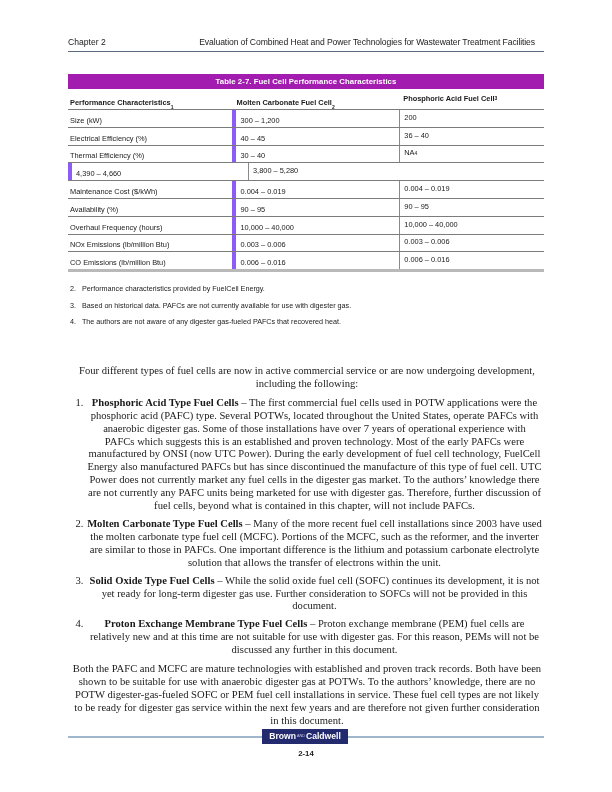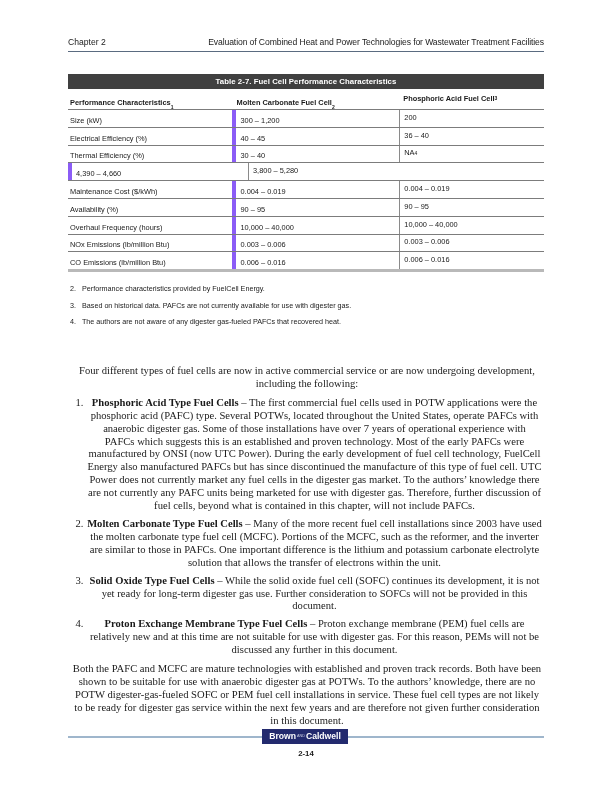--- a/index.html
+++ b/index.html
@@ -3,28 +3,28 @@
 <meta charset="utf-8">
 <style>
   html, body { margin: 0; padding: 0; background: #ffffff; }
   body { width: 612px; height: 792px; position: relative; overflow: hidden; color: #111; }
   .page-header {
     position: absolute; left: 68px; top: 35px; width: 476px; height: 16px;
     font-family: "Liberation Sans", sans-serif; font-size: 8.6px; color: #222;
     border-bottom: 1px solid #5a6b80;
   }
   .page-header .left { position: absolute; left: 0; top: 2px; }
-  .page-header .right { position: absolute; right: 0; top: 2px; letter-spacing: -0.1px; }
+  .page-header .right { position: absolute; right: 9px; top: 2px; letter-spacing: -0.1px; }
 
   .tbl {
     position: absolute; left: 68px; top: 74px; width: 476px;
     font-family: "Liberation Sans", sans-serif; font-size: 7.4px; color: #1a1a1a;
   }
   .tbl-title {
-    background: #404040; color: #ffffff; font-weight: bold; text-align: center;
+    background: #a21caf; color: #ffffff; font-weight: bold; text-align: center;
     height: 15px; line-height: 15px; font-size: 7.8px; letter-spacing: 0.05px;
   }
   .tbl-row { display: flex; height: 16.8px; border-bottom: 1px solid #7c7c7c; gap: 20px; }
   .tbl-row.head { height: 20px; }
   .tbl-row.last { border-bottom: 3px solid #b9b9b9; }
   .tbl-cell { box-sizing: border-box; padding-left: 2px; display: flex; align-items: flex-end; padding-bottom: 2px; }
   .c1 { width: 158px; }
   .c2 { width: 160px; border-left: 4px solid #8b5cf6; padding-left: 4px; }
   .c3 { width: 158px; border-left: 1px solid #8a8a8a; padding-left: 4px; align-items: center; }
   .tbl-row.head .tbl-cell { font-weight: bold; }

